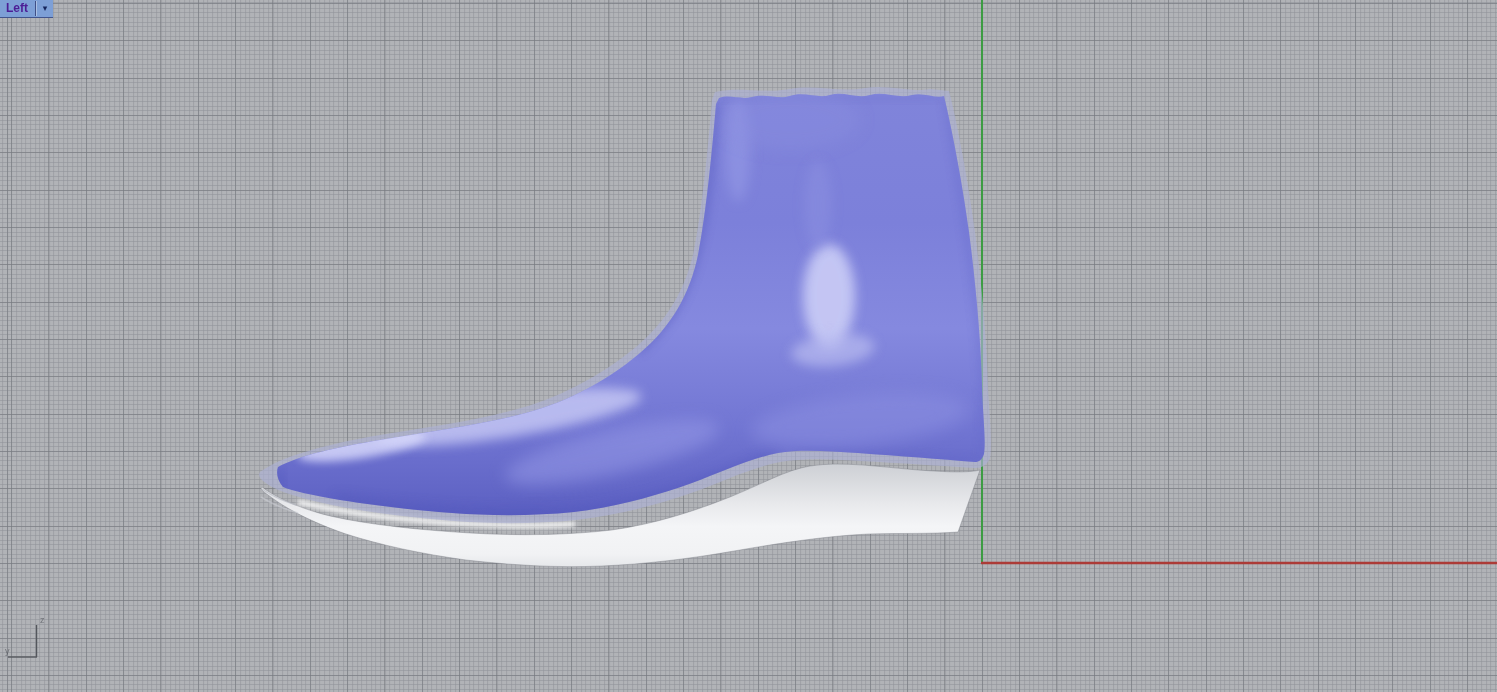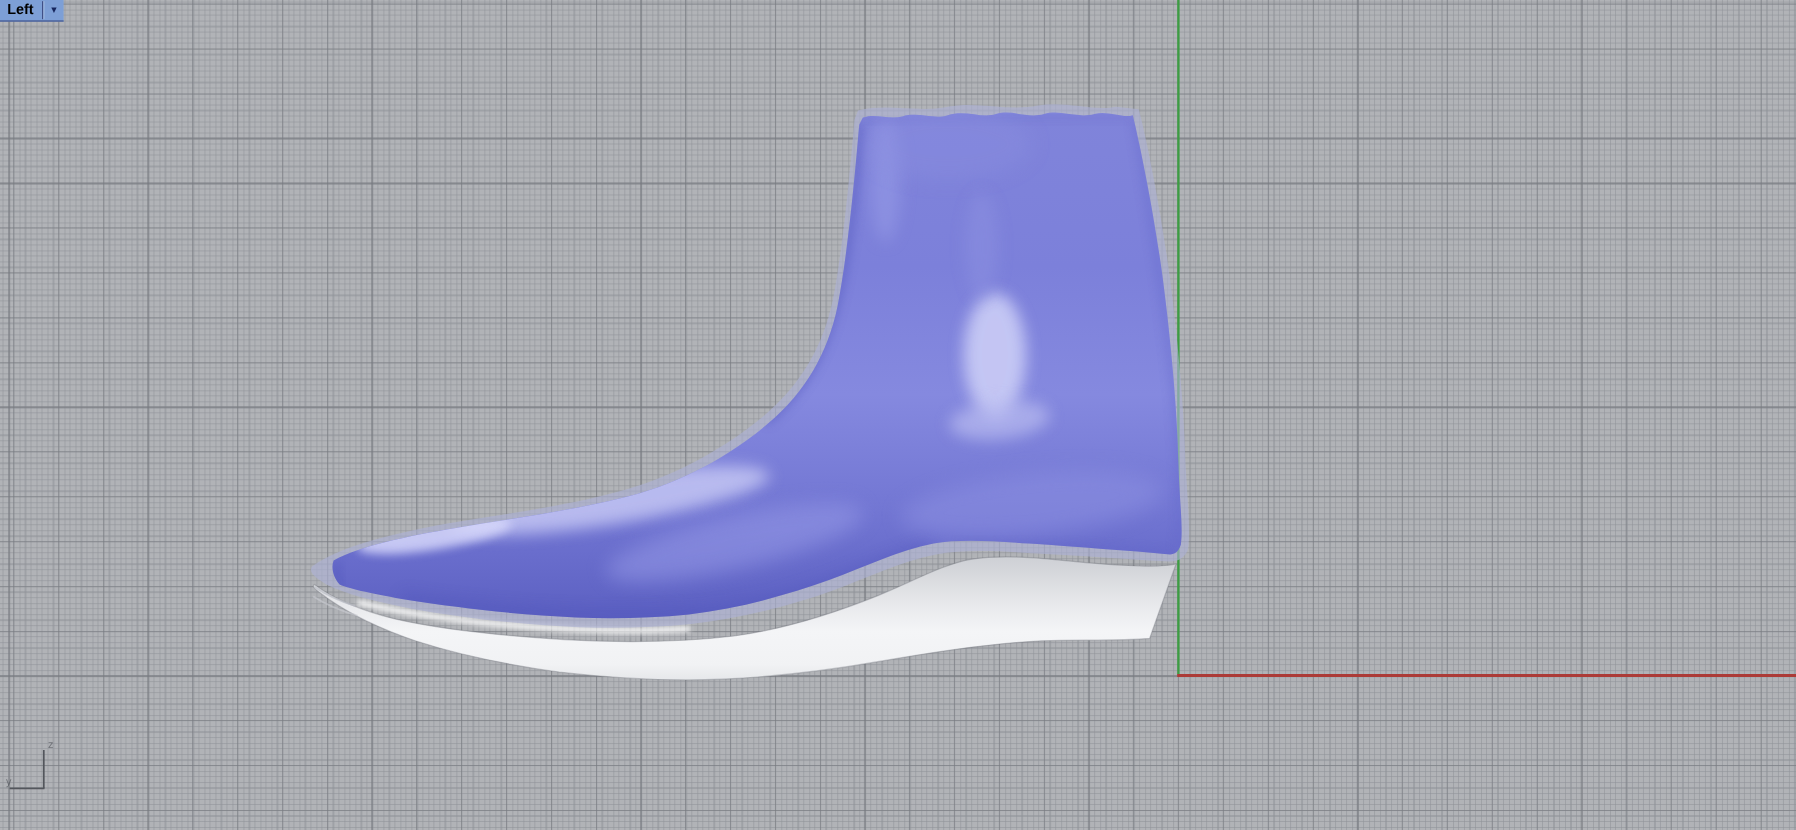--- a/index.html
+++ b/index.html
@@ -21,21 +21,21 @@
   .vp-label{
     position:absolute;left:0;top:0;height:17px;
     display:flex;align-items:center;
     background:#7d9fd6;
     border-bottom:1px solid #41548c;
     box-sizing:content-box;
     user-select:none;
     z-index:5;
   }
   .vp-title{
-    color:#000000;font-size:12px;font-weight:bold;
+    color:#4c1d95;font-size:12px;font-weight:bold;
     padding:0 7px 1px 6px;line-height:17px;
   }
   .vp-sep{width:1px;height:15px;background:#3f4f86;box-shadow:1px 0 0 rgba(255,255,255,0.35);}
   .vp-arrow{
     width:14px;text-align:center;color:#16255c;
     font-size:9px;line-height:17px;padding:0 1px 0 2px;
   }
   
   .axis-ind{position:absolute;left:0;top:610px;z-index:4;}
   .axis-ind text{font-family:"Liberation Sans",sans-serif;font-size:9px;fill:rgba(58,62,70,0.55);}

